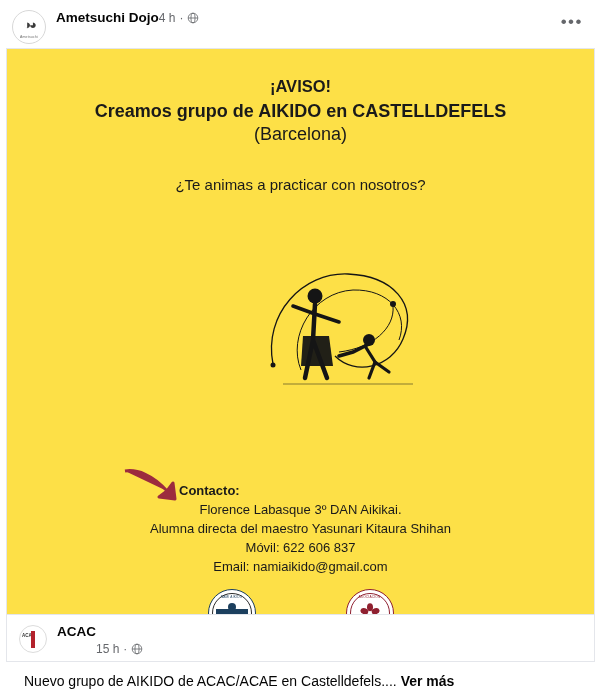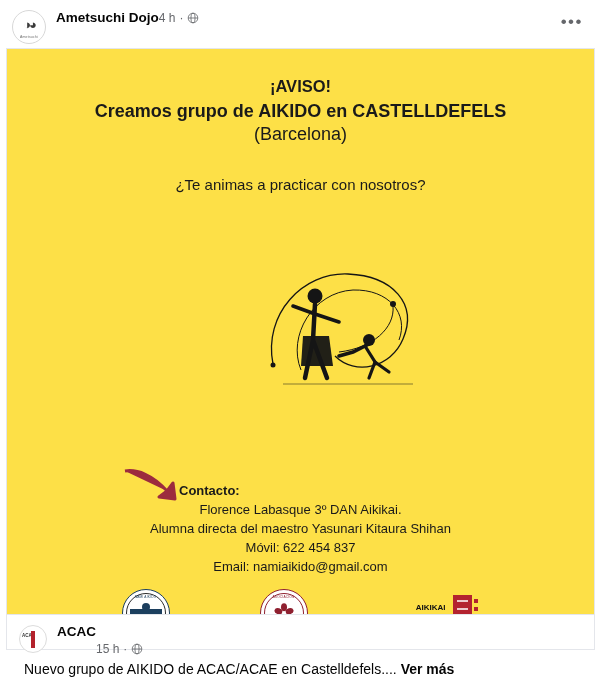--- a/index.html
+++ b/index.html
@@ -263,21 +263,21 @@
   }
 
   
   .shared-post {
     margin: 0 6px;
     border: 1px solid #e4e6eb;
     background: #ffffff;
     padding: 8px 12px 4px 12px;
     display: flex;
     align-items: flex-start;
-    height: 36px;
+    height: 48px;
   }
   .shared-avatar {
     width: 28px; height: 28px;
     border-radius: 50%;
     background: #fff;
     border: 1px solid #dcdcdc;
     position: relative;
     overflow: hidden;
     flex: 0 0 auto;
     margin-top: 2px;
@@ -388,21 +388,21 @@
     <div class="arrow">
       <svg viewBox="0 0 56 34" width="56" height="34">
         <path d="M2 4 C 14 2, 30 8, 44 24 L 50 16 L 52 32 L 36 30 L 44 24" fill="#9c2b3e" stroke="#9c2b3e" stroke-width="3" stroke-linejoin="round"></path>
       </svg>
     </div>
 
     <div class="contact-block">
       <div class="contact-title">Contacto:</div>
       <div class="contact-line">Florence Labasque 3º DAN Aikikai.</div>
       <div class="contact-line">Alumna directa del maestro Yasunari Kitaura Shihan</div>
-      <div class="contact-line">Móvil: 622 454 837</div>
+      <div class="contact-line">Móvil: 622 606 837</div>
       <div class="contact-line">Email: namiaikido@gmail.com</div>
     </div>
 
     <div class="logos-row">
       <div class="logo-circle blue">
         <div class="ring"></div>
         <div class="tiny-top">NAMI AIKIDO</div>
         <div class="dot"></div>
         <div class="wave"></div>
 
@@ -417,36 +417,20 @@
               <ellipse cx="15.6" cy="8.2" rx="3" ry="4" transform="rotate(72 15.6 8.2)"></ellipse>
               <ellipse cx="13.5" cy="15" rx="3" ry="4" transform="rotate(144 13.5 15)"></ellipse>
               <ellipse cx="6.5" cy="15" rx="3" ry="4" transform="rotate(216 6.5 15)"></ellipse>
               <ellipse cx="4.4" cy="8.2" rx="3" ry="4" transform="rotate(288 4.4 8.2)"></ellipse>
             </g>
             <circle cx="10" cy="10" r="1.6" fill="#fff"></circle>
           </svg>
         </div>
 
       </div>
-      <div class="logo-aikikai">
-        <div class="txt">
-          <div>AIKIKAI</div>
-          <div class="sub">CATALUNYA</div>
-        </div>
-        <div class="emblem">
-          <svg viewBox="0 0 30 40" width="30" height="40">
-            <path d="M3 2 L 22 2 L 22 38 L 3 38 Z" fill="#b3232f"></path>
-            <rect x="24" y="6" width="4" height="4" fill="#b3232f"></rect>
-            <rect x="24" y="14" width="4" height="4" fill="#b3232f"></rect>
-            <rect x="24" y="22" width="4" height="4" fill="#b3232f"></rect>
-            <rect x="24" y="30" width="4" height="4" fill="#b3232f"></rect>
-            <path d="M7 8 L 18 8 M7 16 L 18 16 M7 24 L 18 24" stroke="#ffffff" stroke-width="1.6"></path>
-          </svg>
-        </div>
-      </div>
     </div>
   </div>
 
   <div class="shared-post">
     <div class="shared-avatar">
       <div class="abbr">ACAC</div>
       <div class="bar"></div>
     </div>
     <div class="header-text">
       <div class="shared-name">ACAC</div>

